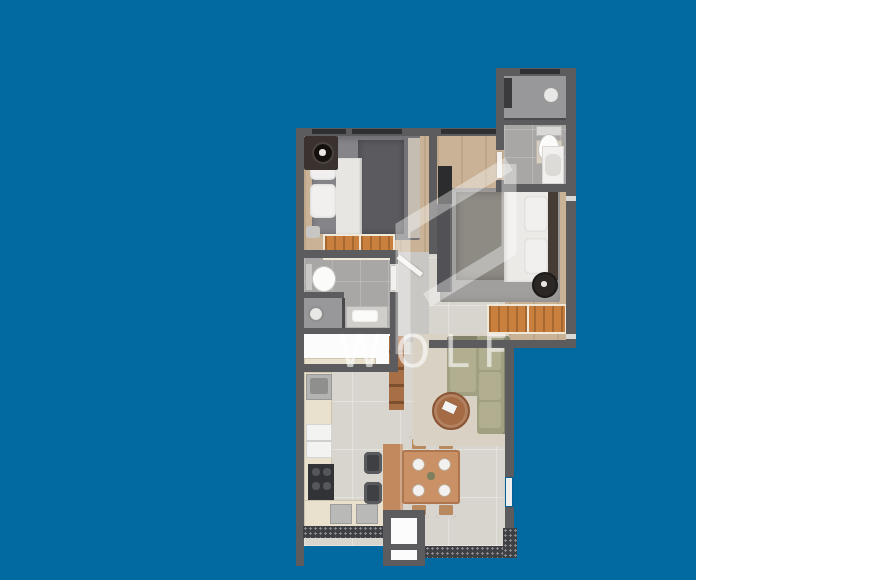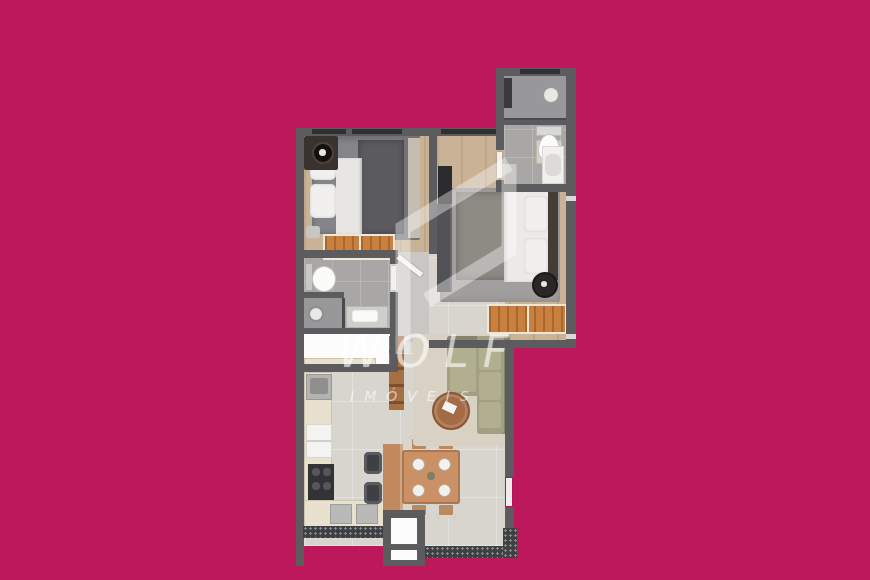--- a/index.html
+++ b/index.html
@@ -1,17 +1,17 @@
 <!DOCTYPE html>
 <html style="--wall: #5c5c5e; --wood: #c9b296; --tile: #a8a7a5; --floor: #d8d5cf; --counter: #e9e1cd; --dresser: #c9803f; --sofa: #a2a083; --sofa_cushion: #b1af90; --rug_bedroom1: #737377; --rug_bedroom2: #a09f9d; --rug_living: #d9d2c4; --table_wood: #ca9166; --appliance_dark: #323336; --watermark_white: rgba(255,255,255,0.5);"><head>
 <meta charset="utf-8">
 <style>
   html,body{margin:0;padding:0;background:#ffffff;}
-  #stage{position:relative;width:870px;height:580px;background:#be185d;overflow:hidden;
-         font-family:"DejaVu Sans", sans-serif;font-style:italic;}
+  #stage{position:relative;width:696px;height:580px;background:#0369a1;overflow:hidden;
+         font-family:"DejaVu Sans", sans-serif;}
   .abs{position:absolute;}
   .wall{background:var(--wall,#5c5c5e);}
   .wood{background-color:var(--wood,#c9b296);
         background-image:repeating-linear-gradient(90deg, rgba(120,90,60,0.14) 0 2px, transparent 2px 24px);}
   .tile{background-color:var(--tile,#a8a7a5);
         background-image:repeating-linear-gradient(0deg, rgba(255,255,255,0.18) 0 1px, transparent 1px 28px),
                          repeating-linear-gradient(90deg, rgba(255,255,255,0.18) 0 1px, transparent 1px 28px);}
   .tiledark{background:#98979a;}
   .floor{background-color:var(--floor,#d8d5cf);
          background-image:repeating-linear-gradient(0deg, rgba(255,255,255,0.30) 0 1px, transparent 1px 48px),
@@ -170,15 +170,14 @@
   <div class="abs" style="left:398px;top:254px;width:30px;height:5px;background:#f5f4f2;box-shadow:0 0 2px rgba(0,0,0,0.35);transform:rotate(38deg);transform-origin:left center"></div>
   <div class="abs" style="left:391px;top:266px;width:5px;height:24px;background:#f2f1ef;box-shadow:0 0 2px rgba(0,0,0,0.3)"></div>
   <div class="abs" style="left:497px;top:152px;width:5px;height:26px;background:#f2f1ef;box-shadow:0 0 2px rgba(0,0,0,0.3)"></div>
   <div class="abs" style="left:506px;top:478px;width:6px;height:28px;background:#efeeec;box-shadow:0 0 2px rgba(0,0,0,0.3)"></div>
 
   <svg class="abs" style="left:393px;top:158px" width="124" height="200" viewBox="0 0 124 200">
     <polyline points="116,6 10,70 10,196" fill="none" stroke="rgba(255,255,255,0.38)" stroke-width="15"></polyline>
     <polyline points="116,6 116,92 34,142" fill="none" stroke="rgba(255,255,255,0.38)" stroke-width="15"></polyline>
   </svg>
   <div class="abs wm-text" style="left:338px;top:326px;font-size:44px;letter-spacing:14px;font-weight:400">WOLF</div>
-  <div class="abs wm-text" style="left:350px;top:388px;font-size:14px;letter-spacing:10px">IMÓVEIS</div>
 
 </div>
 
 </body></html>

